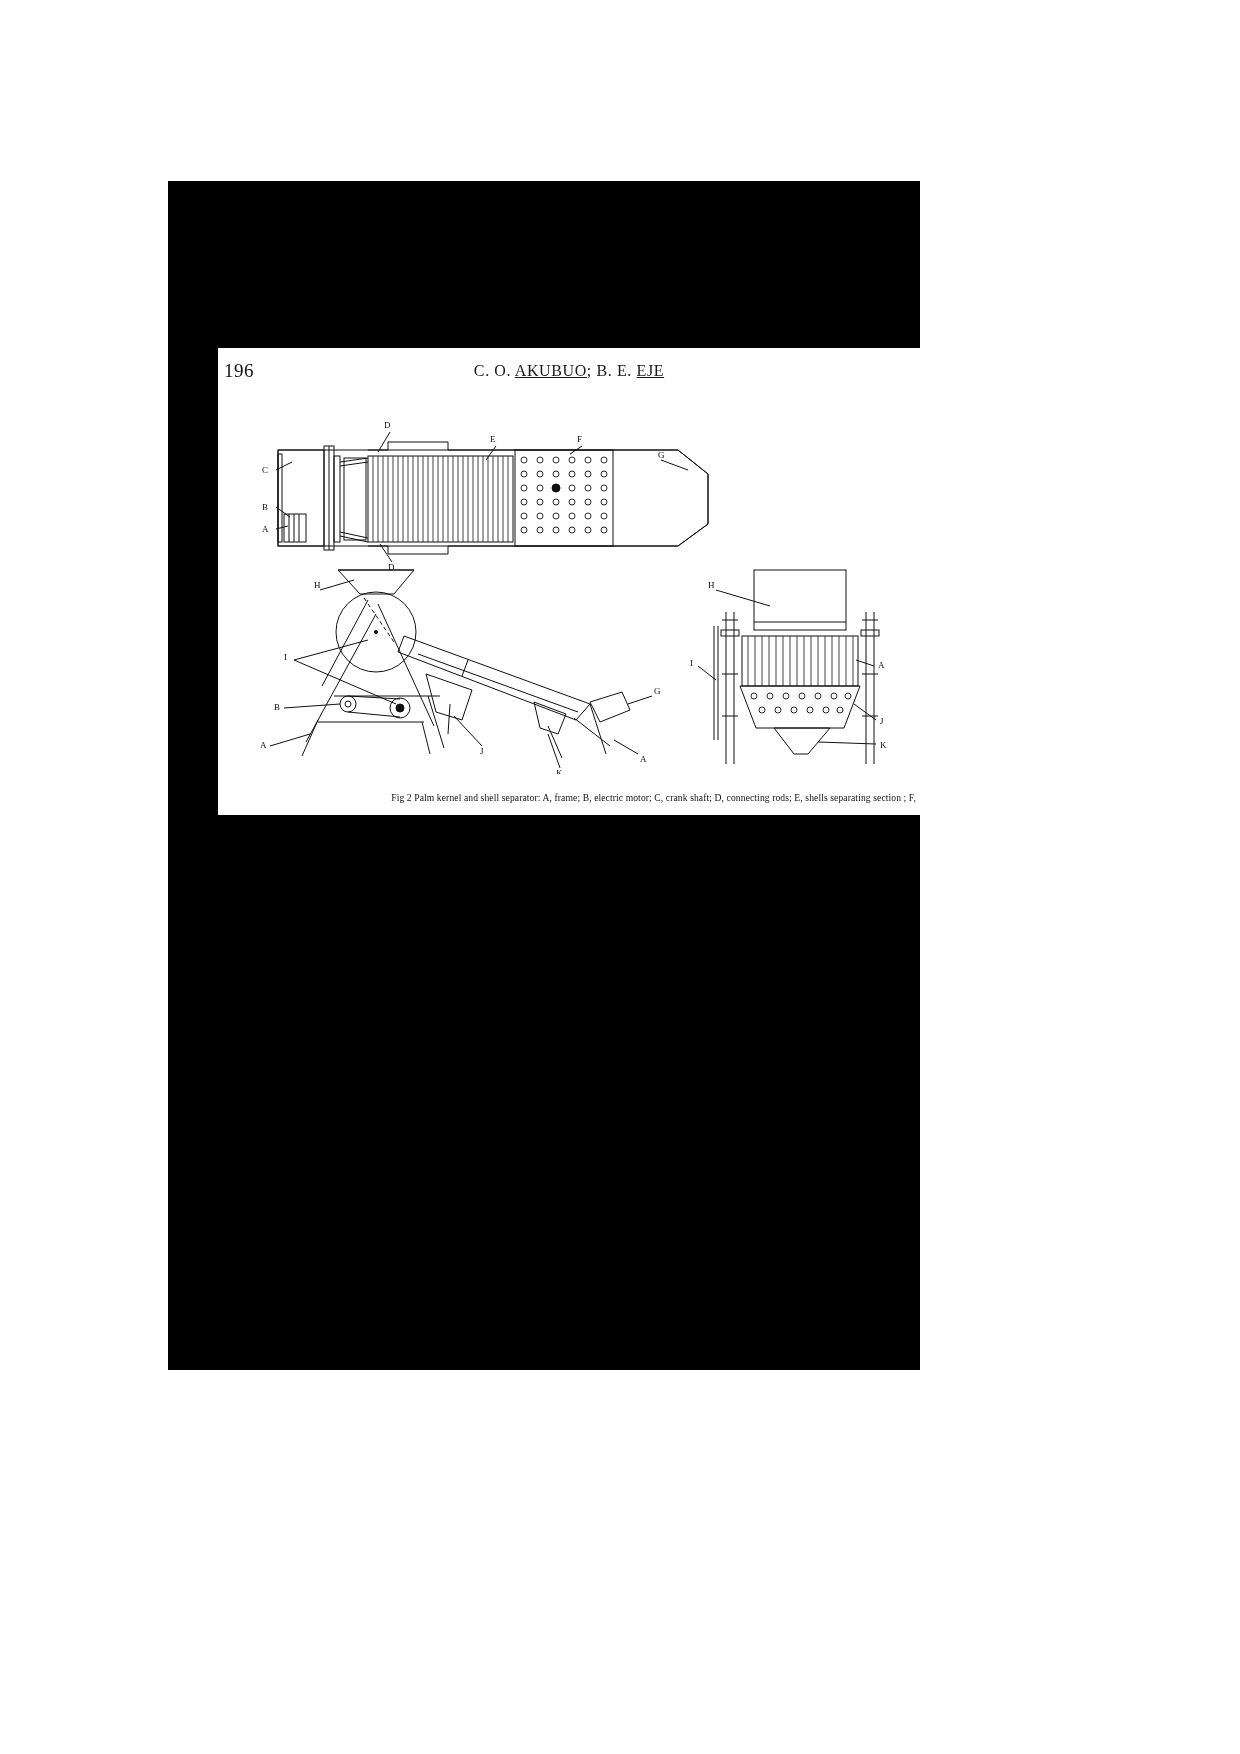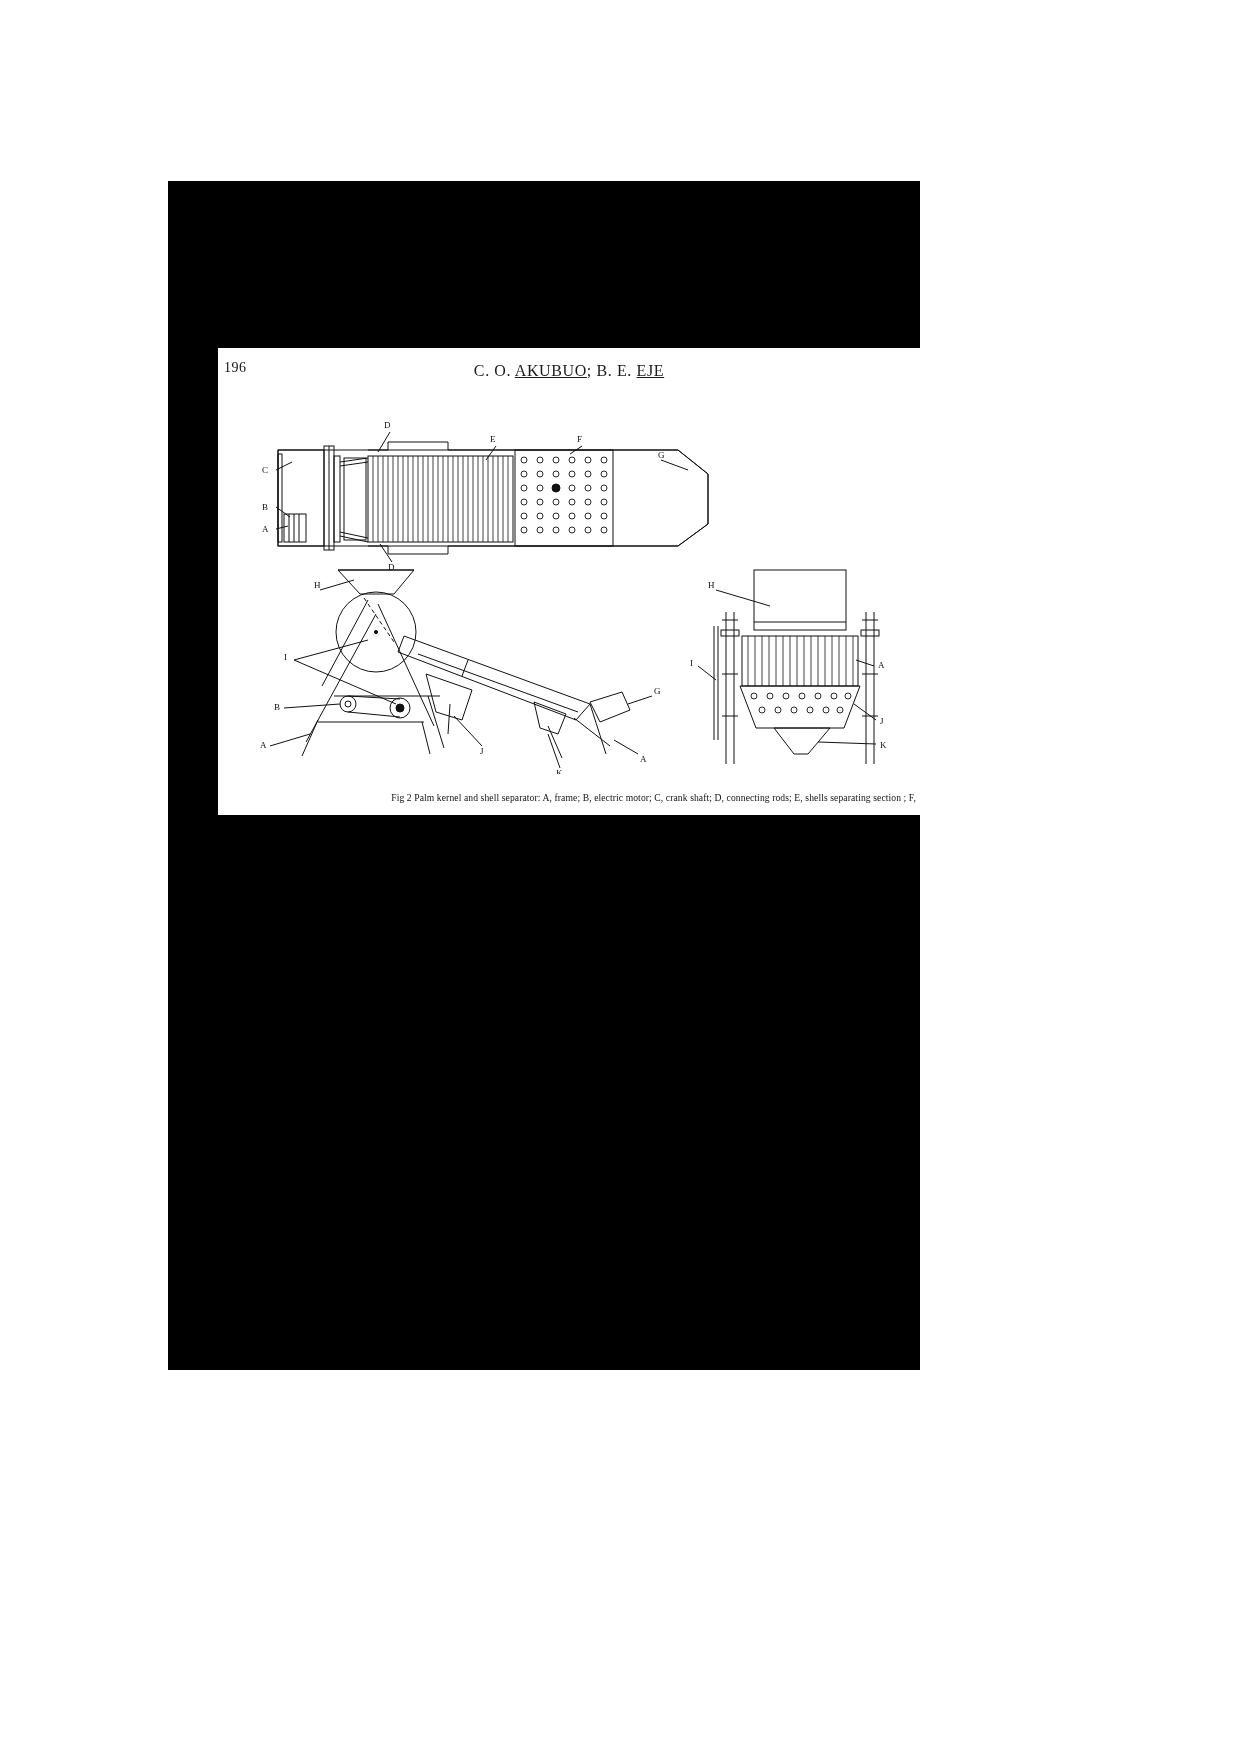--- a/index.html
+++ b/index.html
@@ -30,21 +30,21 @@
     top: 348px;
     width: 702px;
     height: 467px;
     background: #ffffff;
     overflow: hidden;
   }
   .page-number {
     position: absolute;
     left: 6px;
     top: 12px;
-    font-size: 14px;
+    font-size: 19px;
     color: #111;
     letter-spacing: 0.5px;
   }
   .running-head {
     position: absolute;
     left: 0;
     top: 14px;
     width: 702px;
     text-align: center;
     font-size: 16px;

